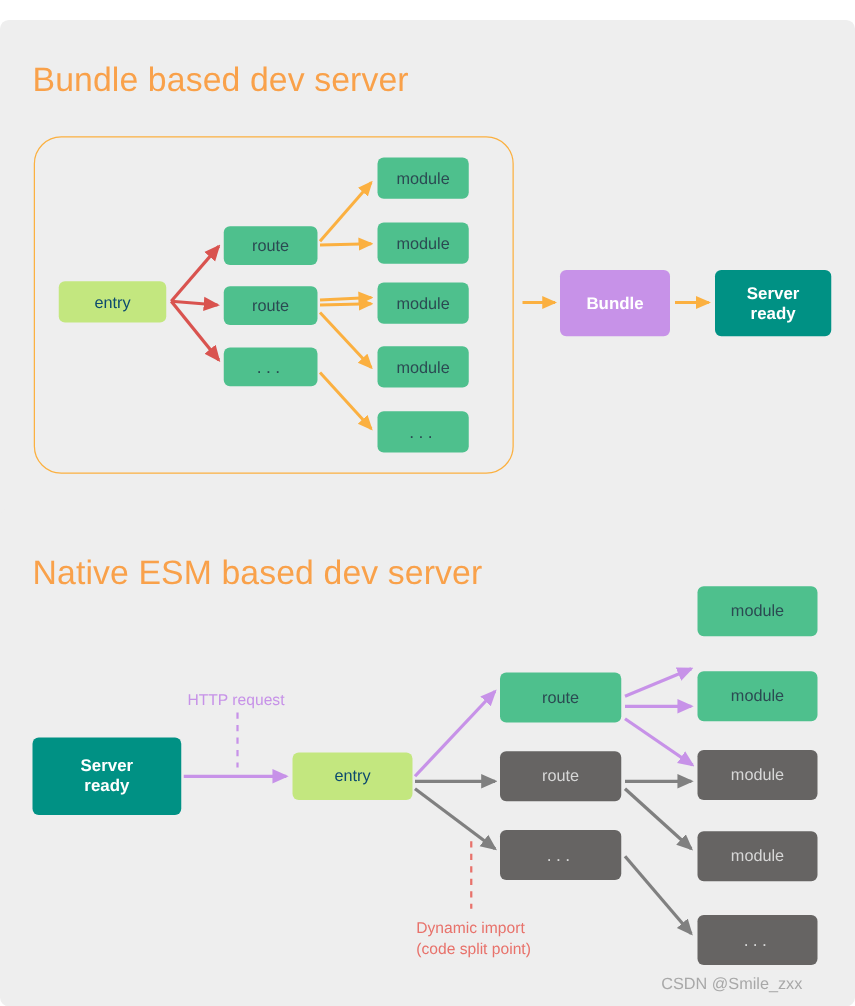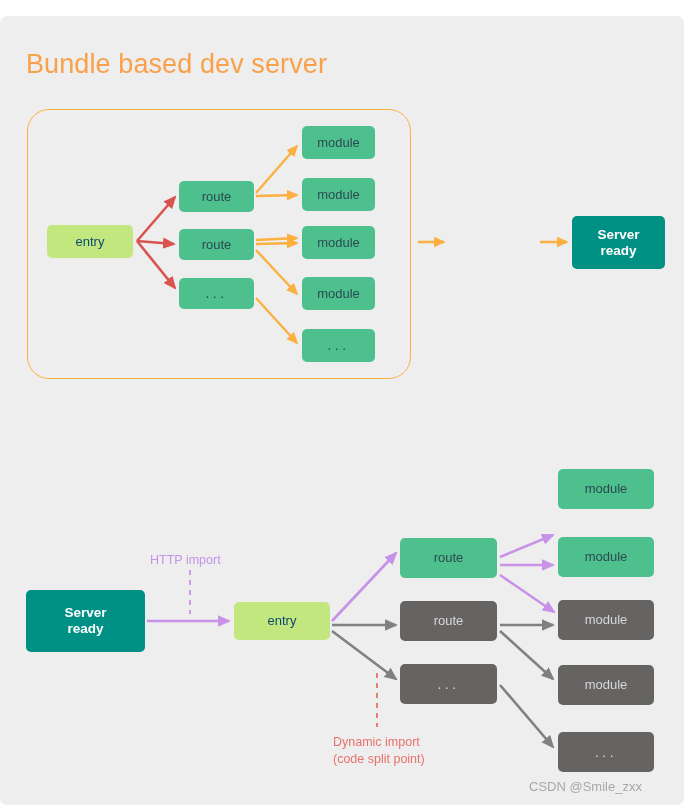--- a/index.html
+++ b/index.html
@@ -149,31 +149,35 @@
   <div class="node n-green" style="left:302px; top:210px; width:73px; height:33px;">
     <span>module</span>
   </div>
   <div class="node n-green" style="left:302px; top:261px; width:73px; height:33px;">
     <span>module</span>
   </div>
   <div class="node n-green" style="left:302px; top:313px; width:73px; height:33px;">
     <span class="dots">...</span>
   </div>
 
+  <div class="node n-bundle" style="left:448px; top:200px; width:88px; height:53px;">
+    <span>Bundle</span>
+  </div>
   <div class="node n-teal" style="left:572px; top:200px; width:93px; height:53px;">
     <span>
       <span>Server</span><br>
       <span>ready</span>
     </span>
   </div>
 
 </div>
 
 <div class="panel" id="panel-esm">
 
+  <div class="panel-title" id="title-esm">Native ESM based dev server</div>
 
   <svg class="edges" id="edges-esm" viewBox="0 0 684 398">
     <defs>
       <marker id="arrPurple" viewBox="0 0 10 10" refX="8.5" refY="5" markerWidth="5" markerHeight="5" orient="auto-start-reverse">
         <path d="M 0 0.6 L 10 5 L 0 9.4 z" fill="#c792e8"></path>
       </marker>
       <marker id="arrGray" viewBox="0 0 10 10" refX="8.5" refY="5" markerWidth="5" markerHeight="5" orient="auto-start-reverse">
         <path d="M 0 0.6 L 10 5 L 0 9.4 z" fill="#808080"></path>
       </marker>
     </defs>
@@ -232,21 +236,21 @@
   <div class="node n-gray" style="left:558px; top:258px; width:96px; height:40px;">
     <span>module</span>
   </div>
   <div class="node n-gray" style="left:558px; top:325px; width:96px; height:40px;">
     <span class="dots">...</span>
   </div>
 
 </div>
 
 <div class="lbl" id="lbl-http">
-  <span>HTTP import</span>
+  <span>HTTP request</span>
 </div>
 
 <div class="lbl" id="lbl-dynamic">
   <span>Dynamic import</span><br>
   <span>(code split point)</span>
 </div>
 
 <div id="watermark">CSDN @Smile_zxx</div>
 
 </body></html>

